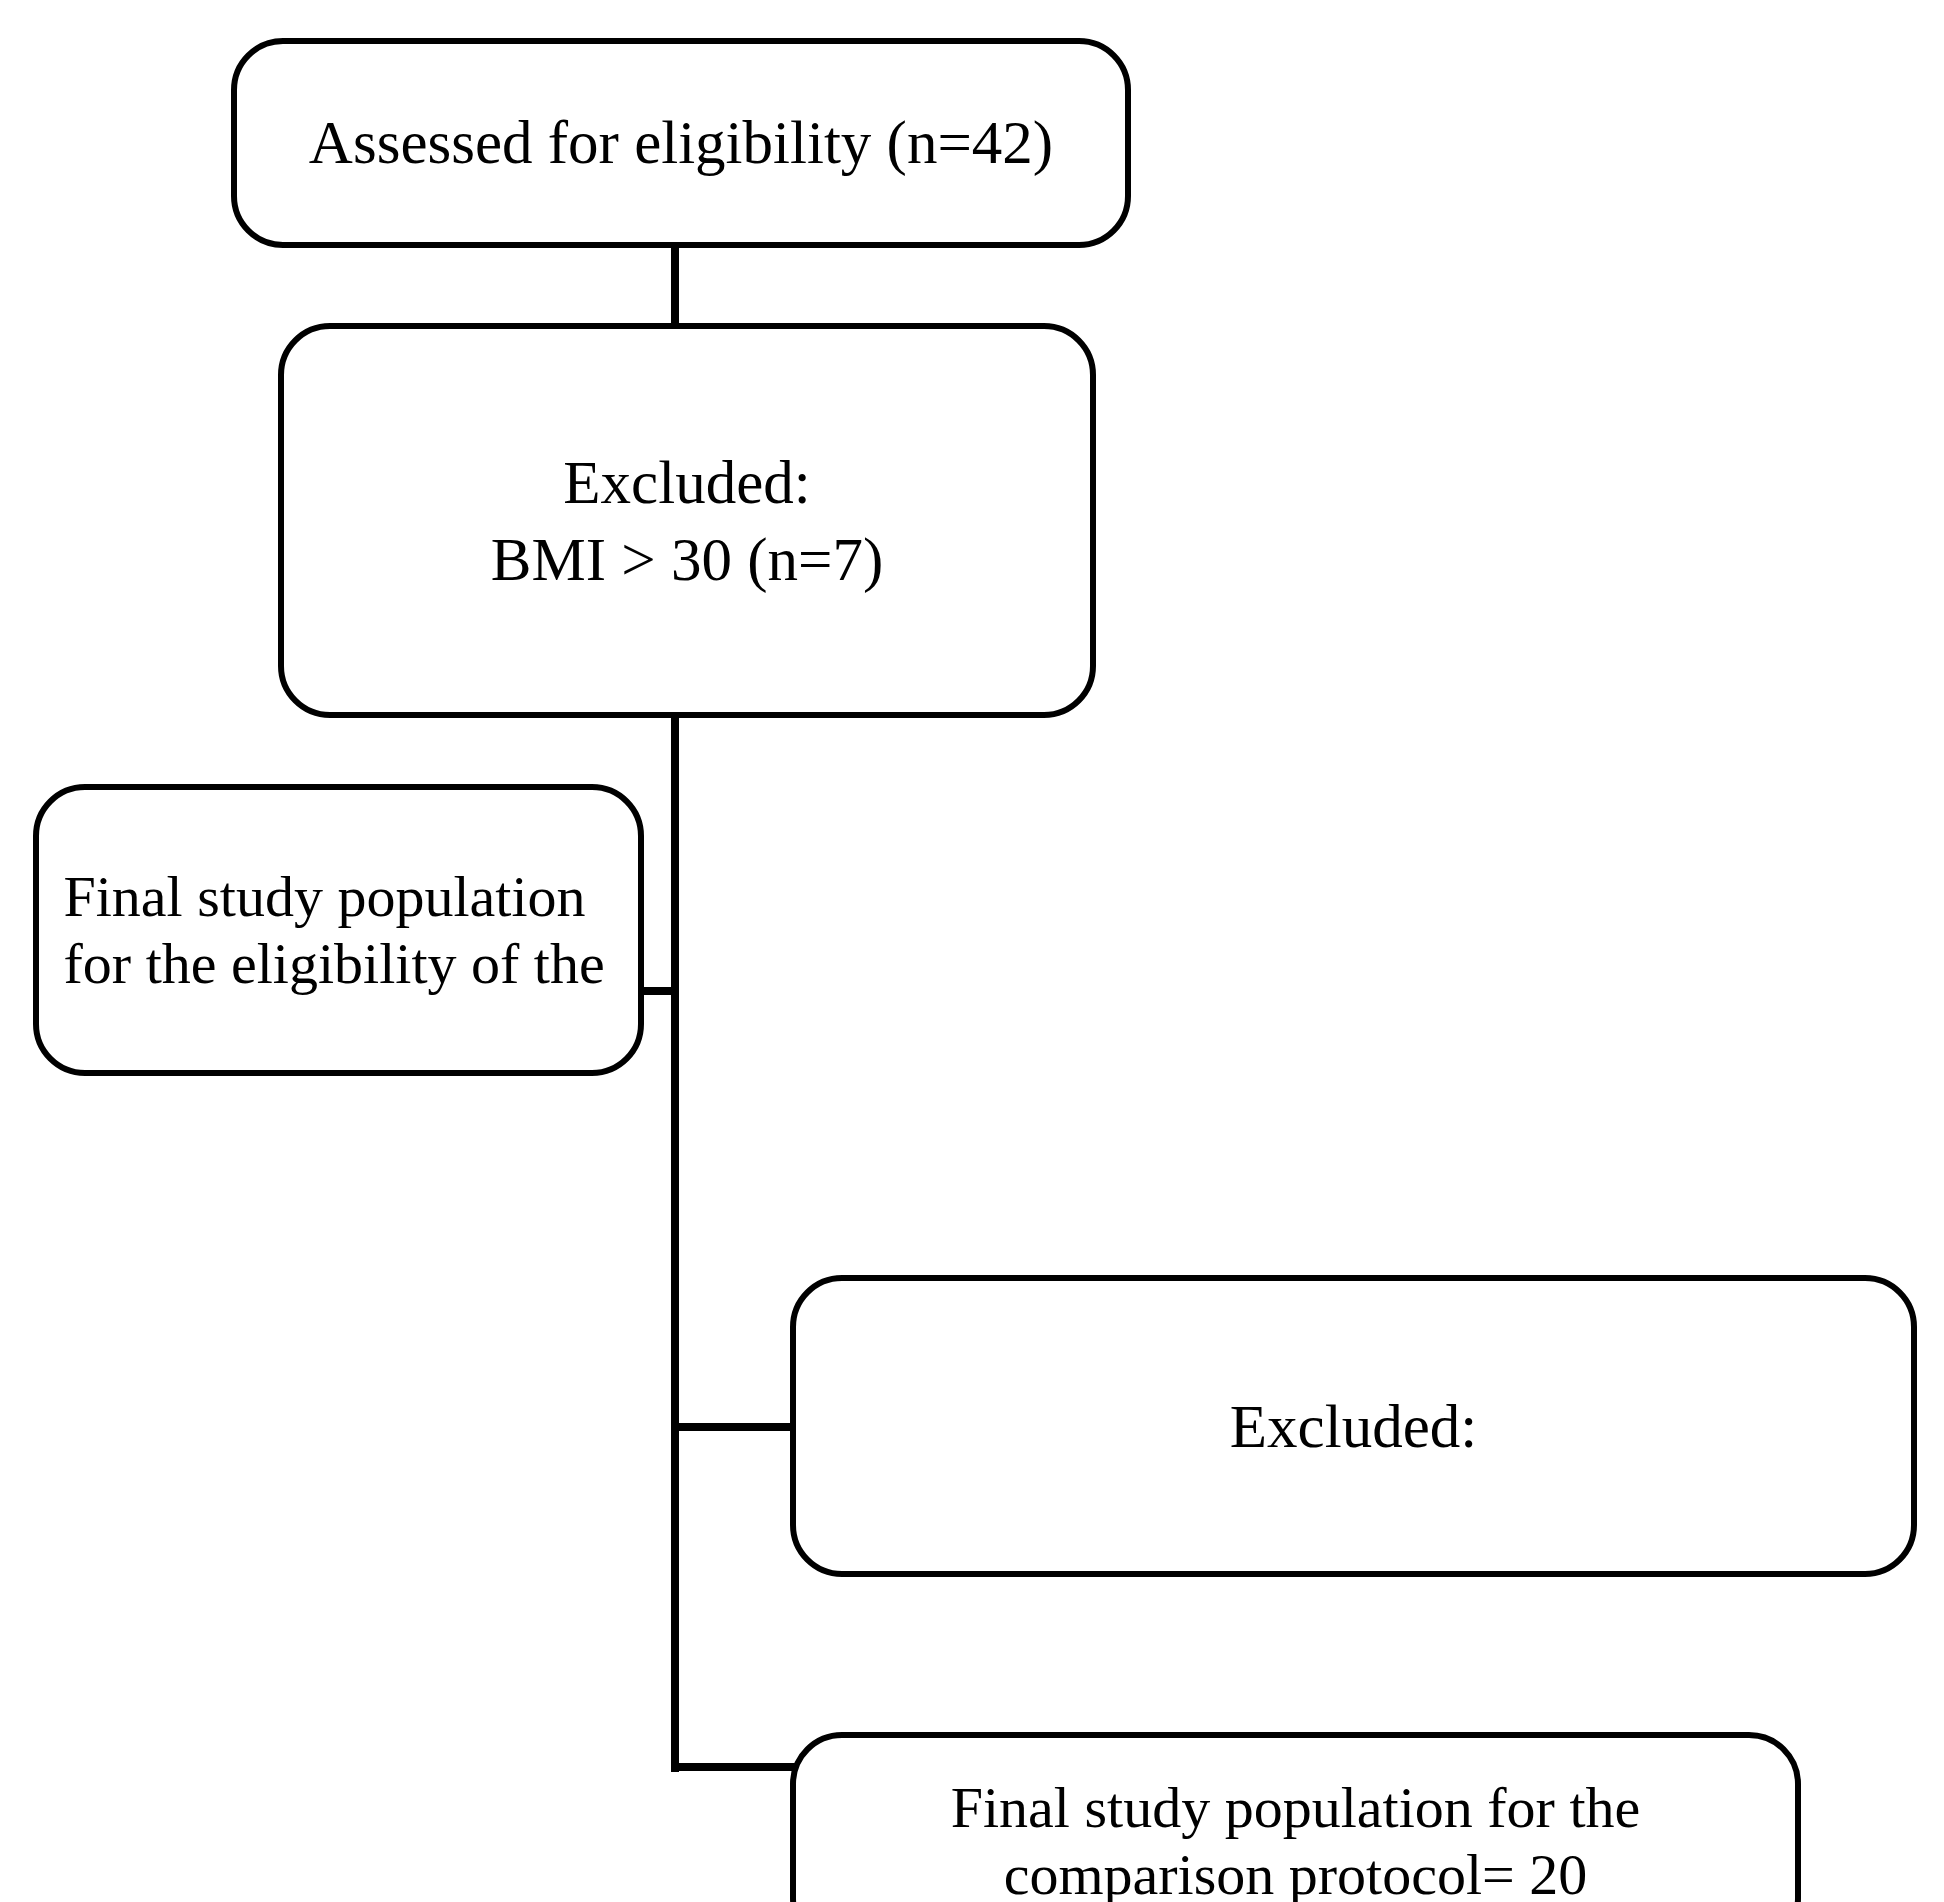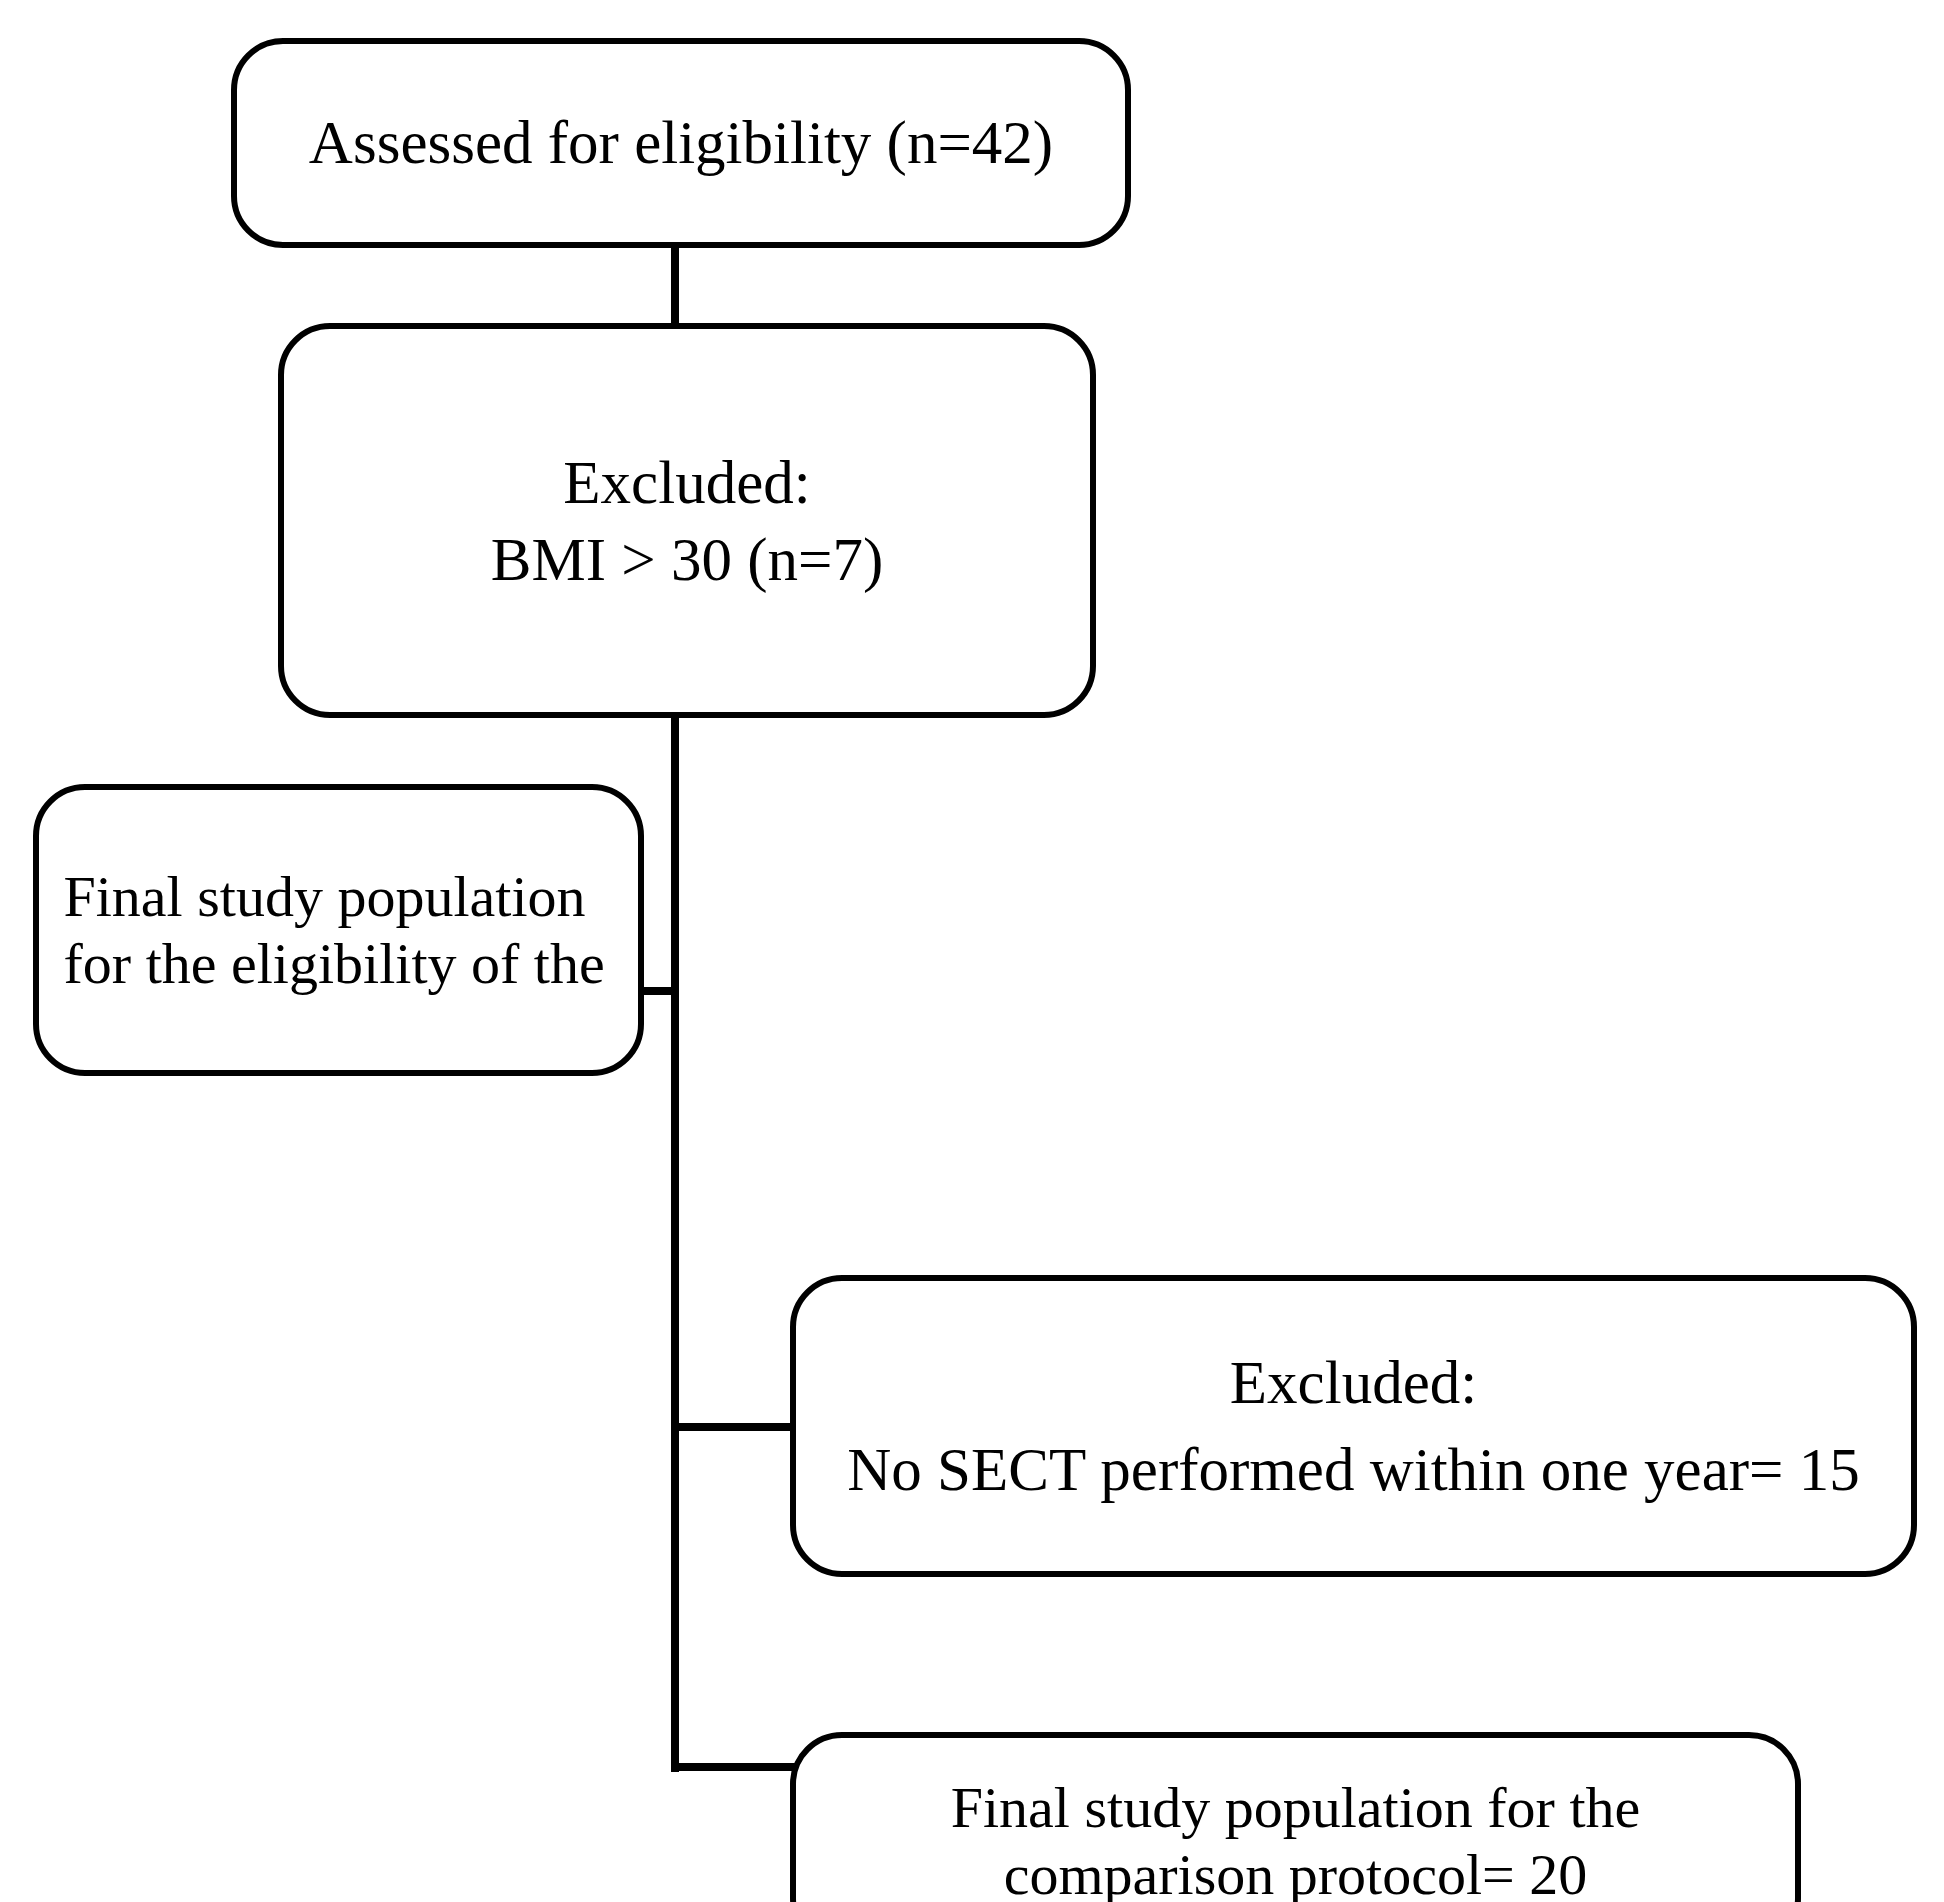--- a/index.html
+++ b/index.html
@@ -124,21 +124,20 @@
     <span class="line">BMI &gt; 30 (n=7)</span>
   </div>
 
   <div class="node" id="node-final-kev">
     <span class="line">Final study population</span>
     <span class="line">for the eligibility of the</span>
   </div>
 
   <div class="node" id="node-excluded-sect">
     <span class="line">Excluded:</span>
-    <span class="line">No SECT performed within one year= 15</span>
   </div>
 
   <div class="node" id="node-final-comparison">
     <span class="line">Final study population for the</span>
     <span class="line">comparison protocol= 20</span>
   </div>
 
 </div>
 
 

